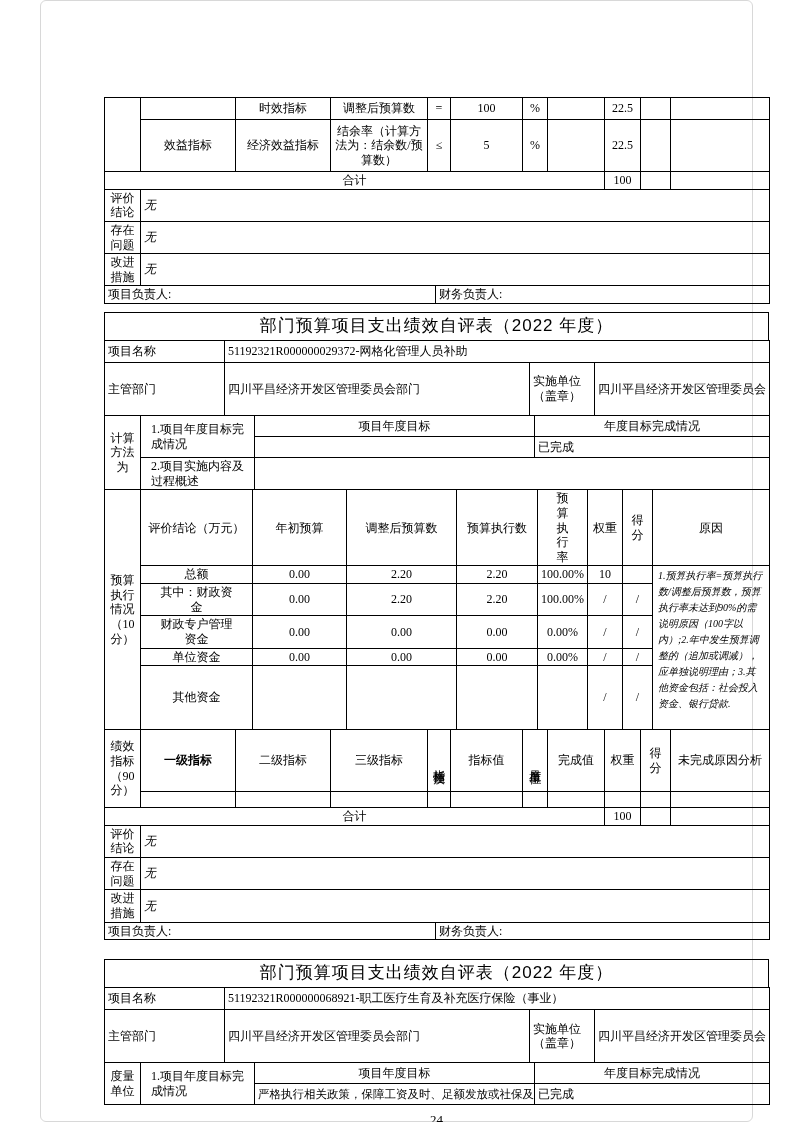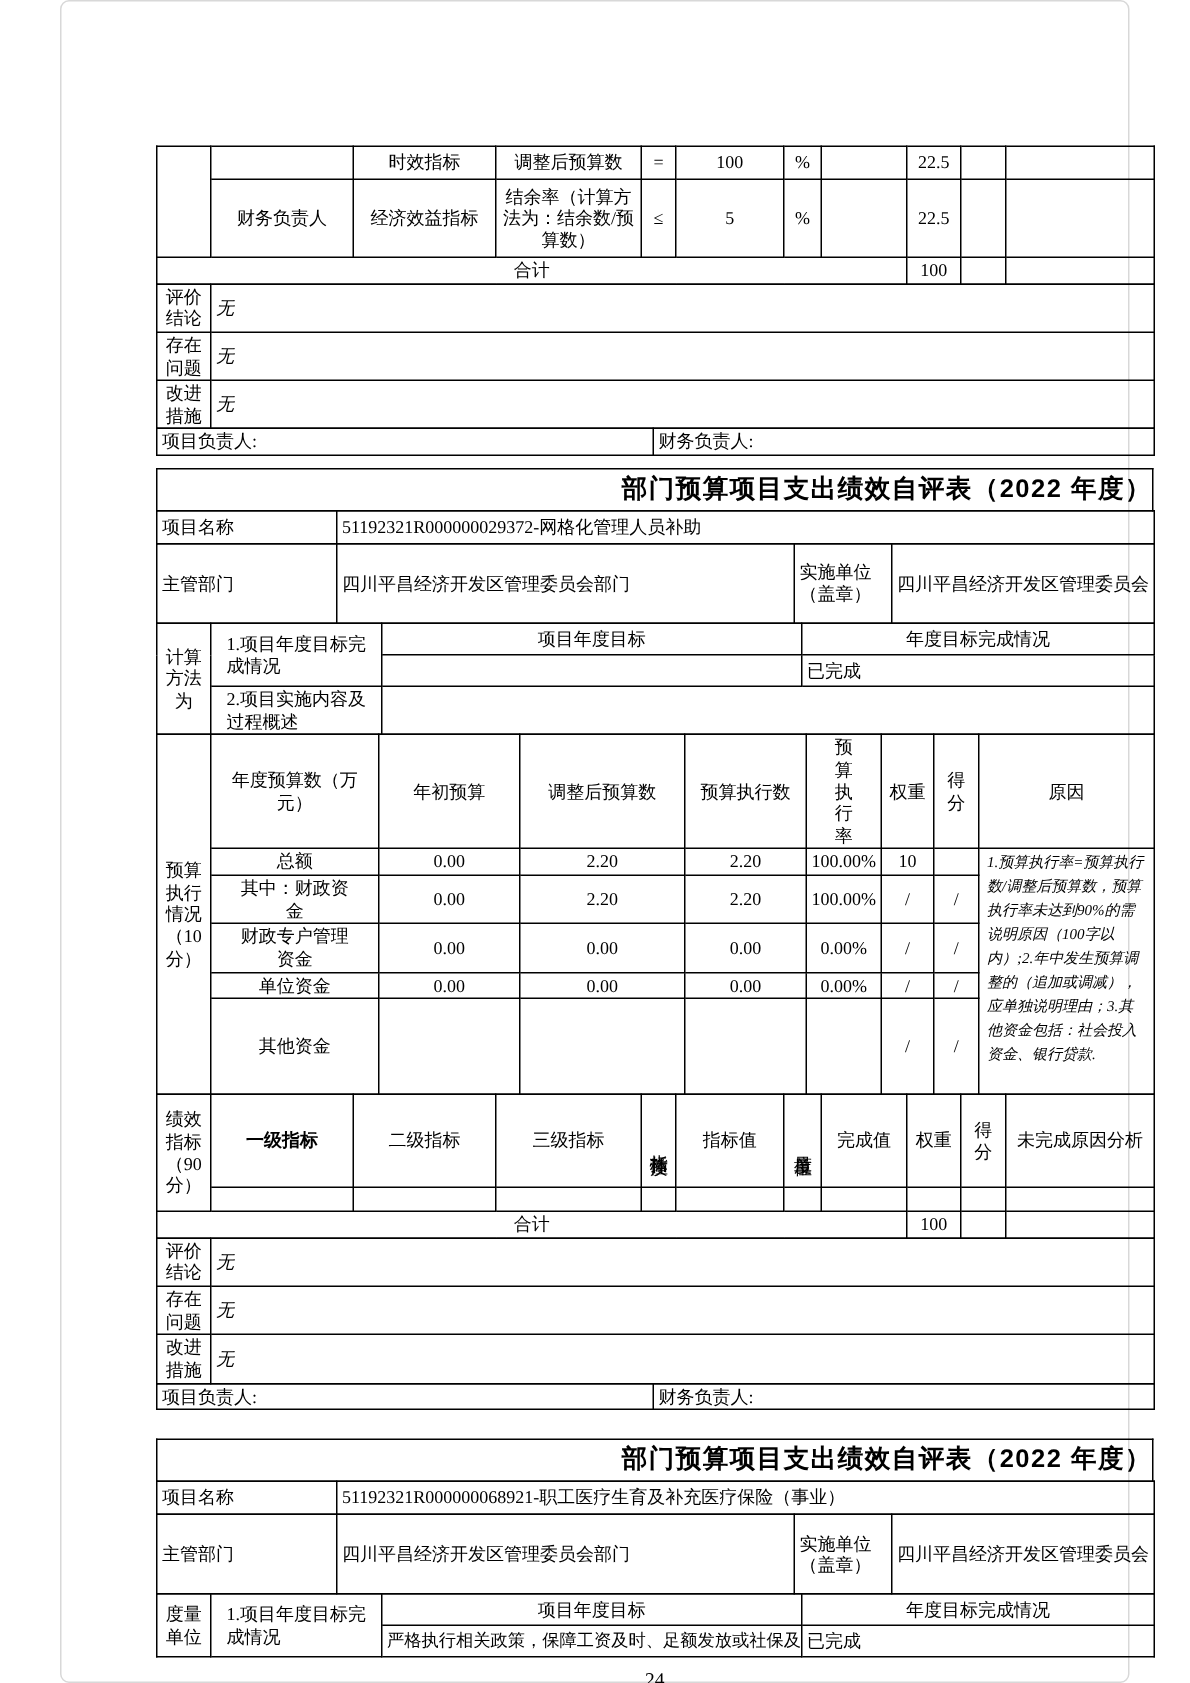--- a/index.html
+++ b/index.html
@@ -14,22 +14,22 @@
   .stack { margin-top:-1px; }
   td {
     border:1px solid #000; text-align:center; vertical-align:middle;
     font-size:12px; line-height:1.22; padding:1px 3px;
     overflow:hidden; word-break:break-all;
   }
   td.left { text-align:left; }
   td.pad { padding:1px 14px; }
   td.padlab { padding:1px 10px; }
   .title-cell {
-    font-weight:bold; font-size:17px; letter-spacing:1px;
-    font-family:"Liberation Sans", sans-serif; padding:2px 0;text-align:right;
+    font-weight:normal; font-size:17px; letter-spacing:1px;
+    font-family:"Liberation Sans", sans-serif; padding:2px 0;
   }
   .vert {
     writing-mode:vertical-lr; text-orientation:upright;
     display:inline-block; line-height:1.05; letter-spacing:1px;
   }
   td.reason {
     font-style:italic; font-size:10px; text-align:left;
     line-height:1.6; padding:2px 5px; vertical-align:top;margin-top:12px;
   }
   td.nowrap { white-space:nowrap; word-break:keep-all; }
@@ -65,21 +65,21 @@
         <td>调整后预算数</td>
         <td>=</td>
         <td>100</td>
         <td>%</td>
         <td></td>
         <td>22.5</td>
         <td></td>
         <td></td>
       </tr>
       <tr style="height:52px">
-        <td>财务负责人</td>
+        <td>效益指标</td>
         <td>经济效益指标</td>
         <td>结余率（计算方法为：结余数/预算数）</td>
         <td>≤</td>
         <td>5</td>
         <td>%</td>
         <td></td>
         <td>22.5</td>
         <td></td>
         <td></td>
       </tr>
@@ -193,21 +193,21 @@
           <col style="width:110px">
         <col style="width:81px">
           <col style="width:50px">
           <col style="width:35px">
           <col style="width:30px">
           <col style="width:117px">
       </colgroup>
       <tbody>
           <tr style="height:32px">
         <td rowspan="6">预算执行情况（10分）</td>
-        <td>年度预算数（万元）</td>
+        <td>评价结论（万元）</td>
         <td>年初预算</td>
         <td>调整后预算数</td>
         <td>预算执行数</td>
         <td class="pad">预算执行率</td>
         <td>权重</td>
         <td style="padding:1px 8px">得分</td>
         <td>原因</td>
       </tr>
       <tr style="height:17px">
         <td>总额</td>

